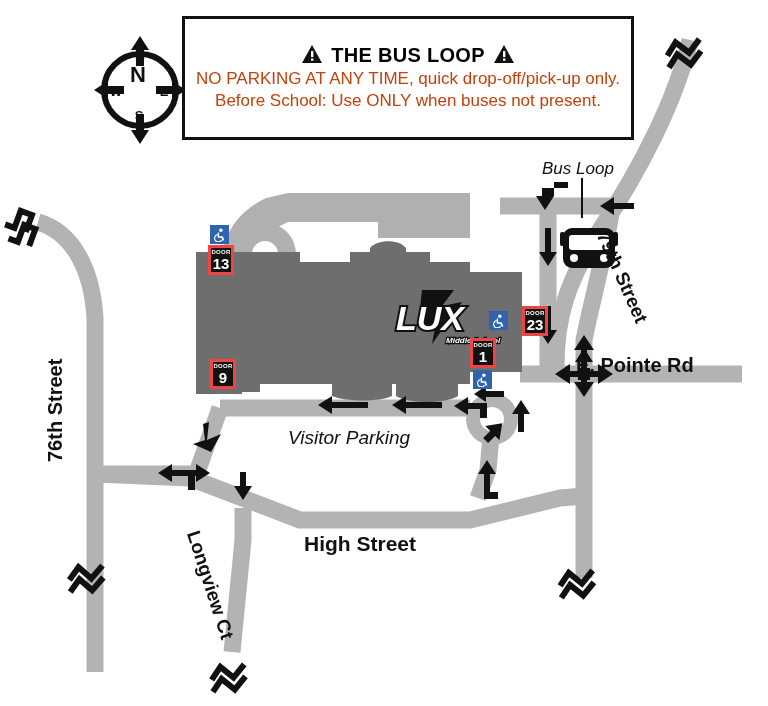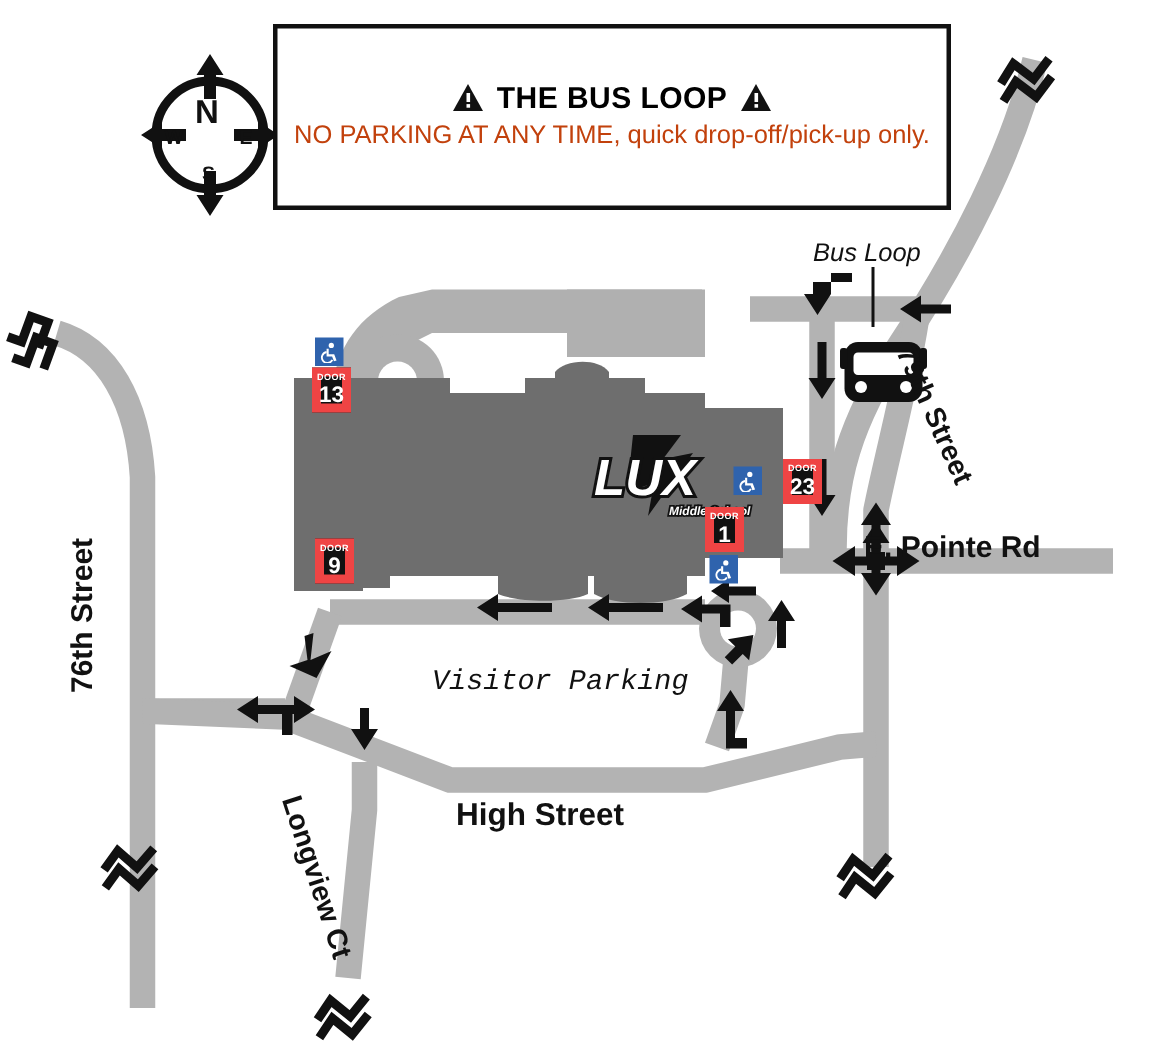--- a/index.html
+++ b/index.html
@@ -30,25 +30,25 @@
   .italic-label{
     position:absolute;font-family:"Liberation Sans",sans-serif;
     font-style:italic;color:#111;white-space:nowrap;
   }
   #lbl-76{left:44px;top:330px;font-size:20px;transform-origin:left top;transform:rotate(-90deg) translate(-132px,0);}
   #lbl-79{left:612px;top:228px;font-size:19px;transform-origin:left top;transform:rotate(66deg);}
   #lbl-pointe{left:576px;top:354px;font-size:20px;}
   #lbl-high{left:304px;top:532px;font-size:21px;}
   #lbl-longview{left:203px;top:528px;font-size:19px;transform-origin:left top;transform:rotate(72deg);}
   #lbl-staff{left:310px;top:196px;font-size:19px;}
-  #lbl-visitor{left:288px;top:443px;font-size:19px;font-family:Liberation Mono, monospace;}
+  #lbl-visitor{left:288px;top:427px;font-size:19px;}
   #lbl-busloop{left:542px;top:159px;font-size:17px;}
   .door-marker{position:absolute;width:26px;height:30px;background:#111;
     display:flex;flex-direction:column;align-items:center;justify-content:center;
-    border:6px solid #ef4444;box-sizing:border-box;}
+    border:3px solid #ef4444;box-sizing:border-box;}
   .door-marker .d-word{color:#fff;font-size:6px;font-weight:bold;line-height:7px;letter-spacing:.3px;
      font-family:"Liberation Sans",sans-serif;}
   .door-marker .d-num{color:#fff;font-size:15px;font-weight:bold;line-height:15px;
      font-family:"Liberation Sans",sans-serif;}
   .hc-marker{position:absolute;width:19px;height:19px;background:#2f63ad;
     display:flex;align-items:center;justify-content:center;}
   .lux-logo{position:absolute;left:384px;top:288px;width:130px;height:62px;}
 </style>
 </head>
 <body>
@@ -263,20 +263,21 @@
         <rect x="9" y="13.4" width="2.4" height="2.4" fill="#fff"></rect>
       </svg>
       <span>THE BUS LOOP</span>
       <svg class="warn-tri" viewBox="0 0 20 19">
         <path d="M10,0 L20,18 L0,18 Z" fill="#111"></path>
         <rect x="9" y="6" width="2.4" height="6" fill="#fff"></rect>
         <rect x="9" y="13.4" width="2.4" height="2.4" fill="#fff"></rect>
       </svg>
     </div>
     <div class="notice-line">NO PARKING AT ANY TIME, quick drop-off/pick-up only.</div>
+    <div class="notice-line">Before School: Use ONLY when buses not present.</div>
   </div>
 
   <div class="street-label" id="lbl-76">76th Street</div>
   <div class="street-label" id="lbl-79">79th Street</div>
   <div class="street-label" id="lbl-pointe">E. Pointe Rd</div>
   <div class="street-label" id="lbl-high">High Street</div>
   <div class="street-label" id="lbl-longview">Longview Ct</div>
 
   <div class="italic-label" id="lbl-visitor">Visitor Parking</div>
   <div class="italic-label" id="lbl-busloop">Bus Loop</div>

